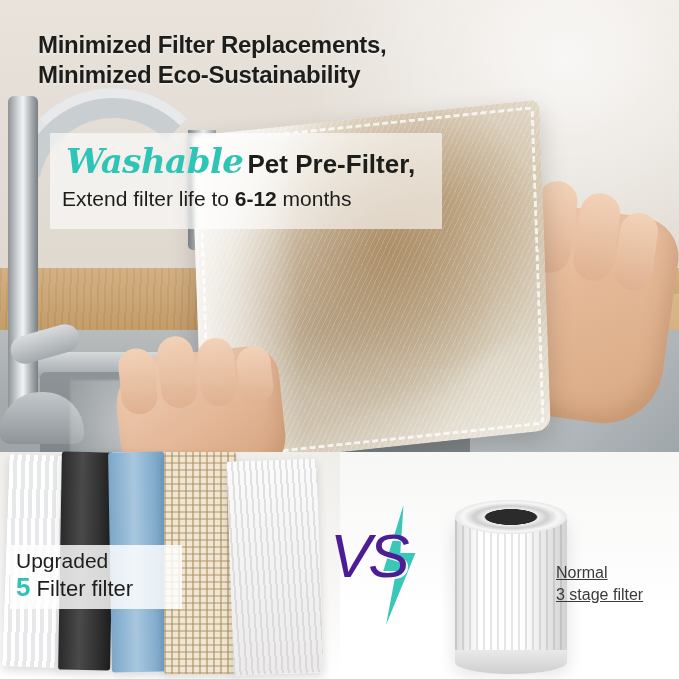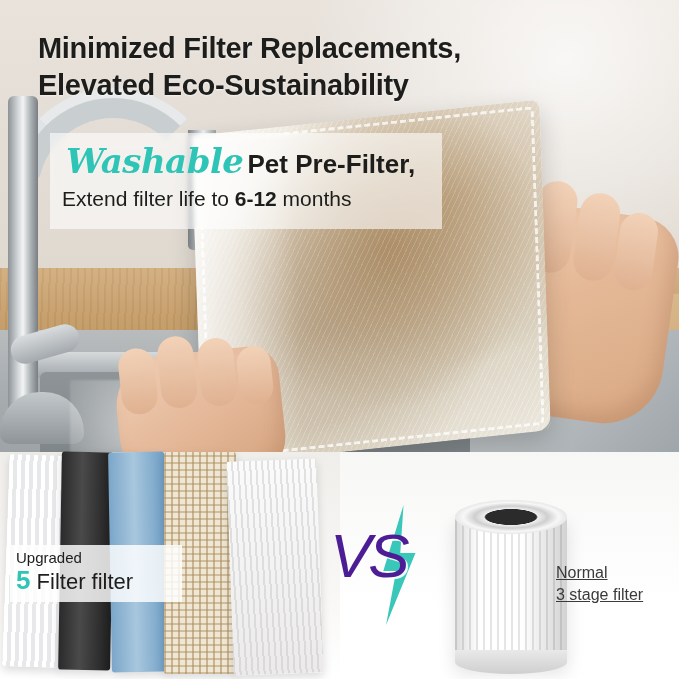--- a/index.html
+++ b/index.html
@@ -217,21 +217,21 @@
   }
   .cyl-bottom {
     position: absolute; left: 455px; top: 650px; width: 112px; height: 24px;
     background: linear-gradient(180deg, #e9e9e9, #cfcfcf);
     border-radius: 0 0 50% 50%;
   }
 
   
   .headline {
     position: absolute; left: 38px; top: 30px; width: 600px;
-    font-size: 29px; font-weight: 700; line-height: 1.26;
+    font-size: 24px; font-weight: 700; line-height: 1.26;
     color: #1d1d1b;
     letter-spacing: -0.3px;
     text-shadow: 0 1px 2px rgba(255,255,255,0.6);
   }
 
   
   .banner {
     position: absolute; left: 22px; top: 133px; width: 392px; height: 96px;
     background: rgba(255,255,255,0.60);
     backdrop-filter: blur(2px);
@@ -267,21 +267,21 @@
     clip-path: polygon(62% 0%, 18% 55%, 46% 55%, 24% 100%, 88% 40%, 55% 40%);
     opacity: .95;
   }
 
   
   .label-upgraded {
     position: absolute; left: 10px; top: 545px; width: 160px;
     background: rgba(255,255,255,0.82);
     padding: 4px 6px 6px 6px;
   }
-  .label-upgraded .l1 { font-size: 15px; color: #1d1d1b; line-height: 1.15; }
+  .label-upgraded .l1 { font-size: 21px; color: #1d1d1b; line-height: 1.15; }
   .label-upgraded .l2 { font-size: 22px; color: #1d1d1b; line-height: 1.15; }
   .label-upgraded .num { color: #2ec4b6; font-weight: 800; font-size: 26px; }
 
   .label-normal {
     position: absolute; left: 556px; top: 562px; width: 120px;
     font-size: 16px; color: #3a3a3a; line-height: 1.4; text-decoration: underline;
   }
 </style>
 </head>
 <body>
@@ -353,21 +353,21 @@
     </div>
 
     <div class="label-normal">
       <div>Normal</div>
       <div>3 stage filter</div>
     </div>
   </div>
 
   <div class="headline">
     <div>Minimized Filter Replacements,</div>
-    <div>Elevated Eco-Sustainability</div>
+    <div>Minimized Eco-Sustainability</div>
   </div>
 
   <div class="banner">
     <div class="banner-line1">
       <span class="em">Washable</span><span>Pet Pre-Filter,</span>
     </div>
     <div class="banner-line2">
       <span>Extend filter life to </span><span class="bold">6-12</span><span> months</span>
     </div>
   </div>

